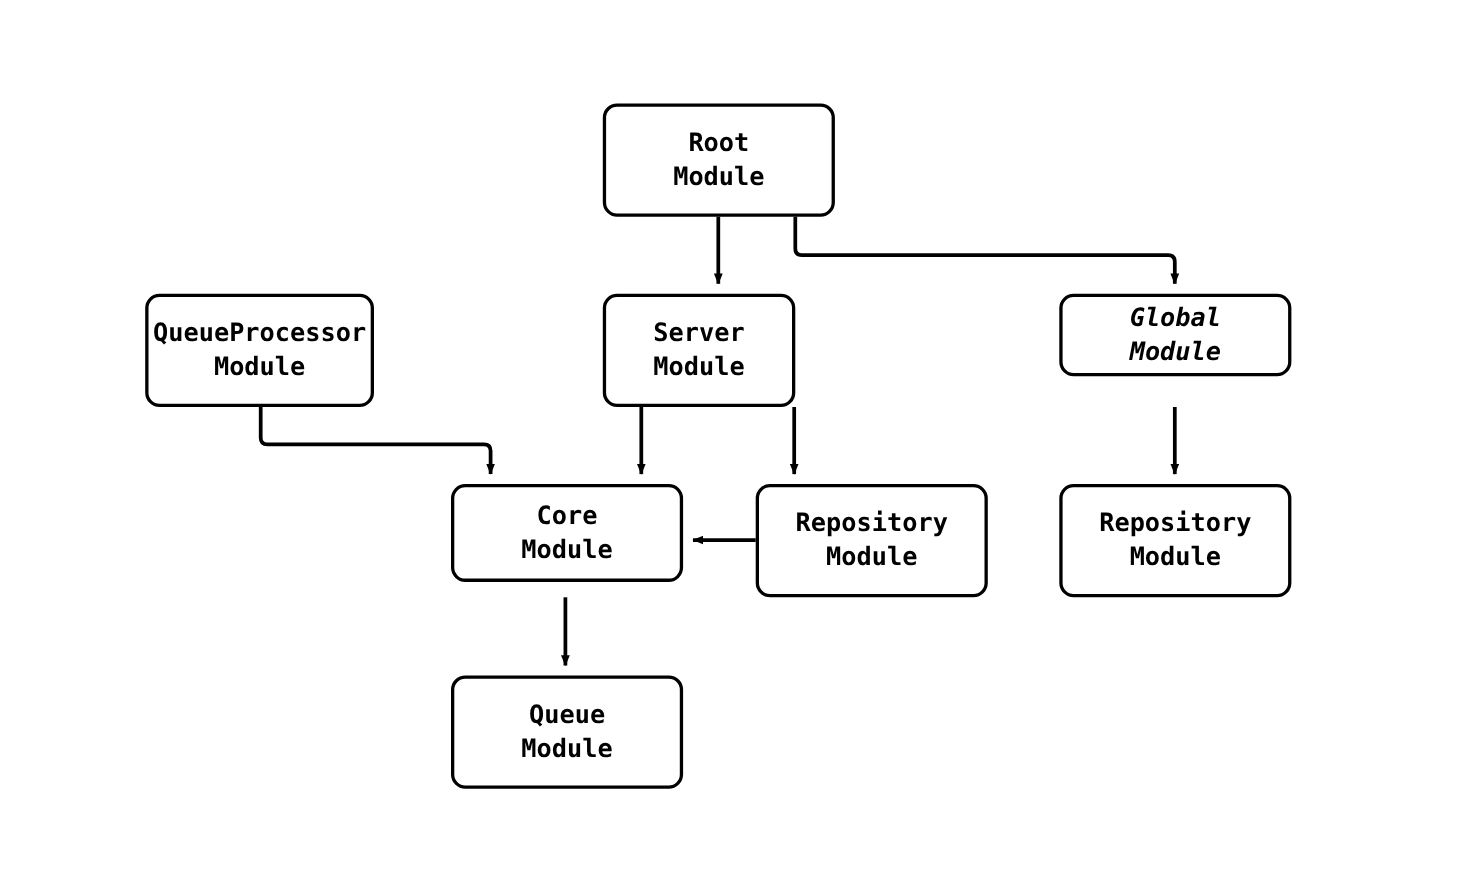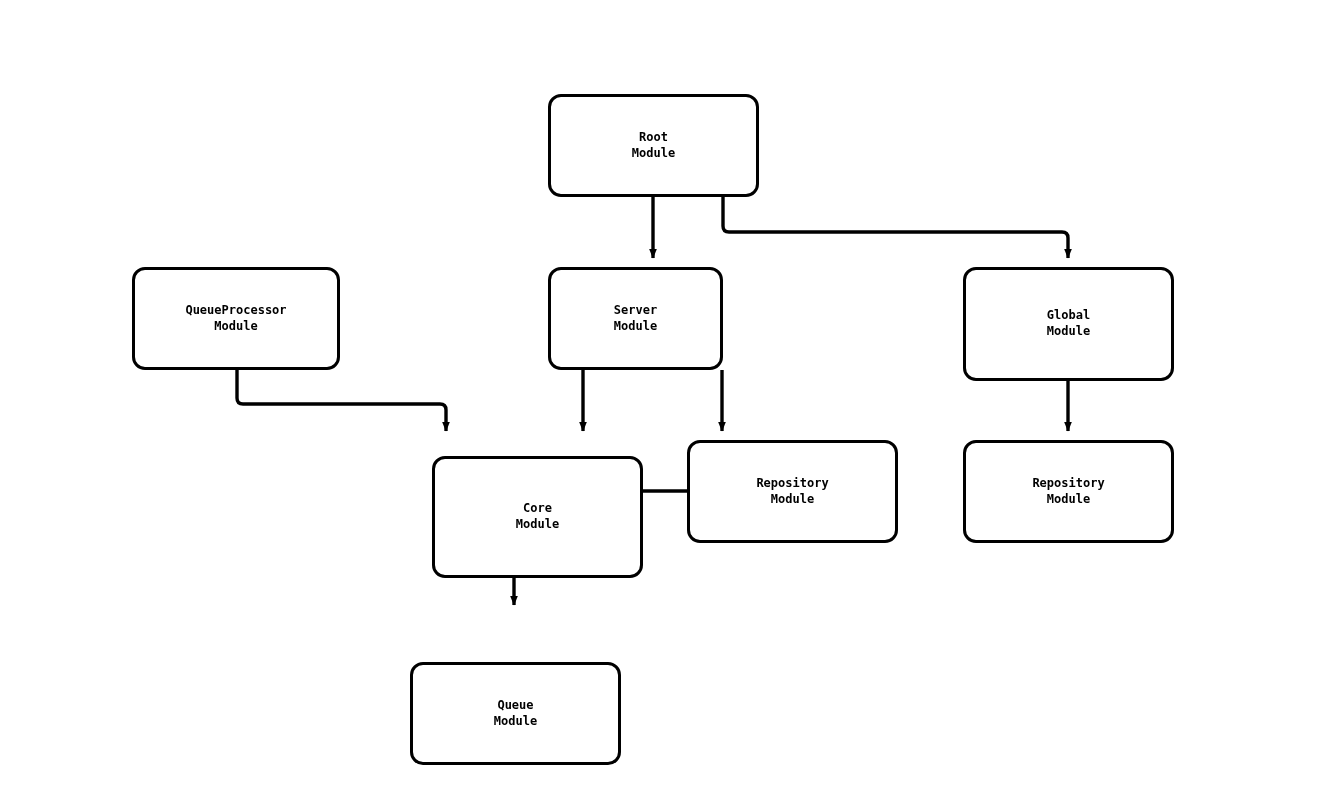--- a/index.html
+++ b/index.html
@@ -33,21 +33,21 @@
     border: 3.5px solid #000000;
     border-radius: 13px;
     display: flex;
     flex-direction: column;
     align-items: center;
     justify-content: center;
     z-index: 2;
   }
   .node-label {
     font-family: "DejaVu Sans Mono", "Liberation Mono", monospace;
-    font-size: 12px;
+    font-size: 23px;
     font-weight: 700;
     line-height: 1.33;
     color: #000000;
     text-align: center;
     white-space: pre;
     letter-spacing: 0px;
   }
 </style>
 </head>
 <body>
@@ -86,38 +86,38 @@
   <div class="node" style="left: 132px; top: 267px; width: 208px; height: 103px;">
     <span class="node-label">QueueProcessor
 Module</span>
   </div>
 
   <div class="node" style="left: 548px; top: 267px; width: 175px; height: 103px;">
     <span class="node-label">Server
 Module</span>
   </div>
 
-  <div class="node" style="left: 963px; top: 267px; width: 211px; height: 114px;">
+  <div class="node" style="left: 963px; top: 267px; width: 211px; height: 75px; font-style: italic;">
     <span class="node-label">Global
 Module</span>
   </div>
 
-  <div class="node" style="left: 432px; top: 440px; width: 211px; height: 122px; margin-top: 16px;">
+  <div class="node" style="left: 410px; top: 440px; width: 211px; height: 89px;">
     <span class="node-label">Core
 Module</span>
   </div>
 
   <div class="node" style="left: 687px; top: 440px; width: 211px; height: 103px;">
     <span class="node-label">Repository
 Module</span>
   </div>
 
   <div class="node" style="left: 963px; top: 440px; width: 211px; height: 103px;">
     <span class="node-label">Repository
 Module</span>
   </div>
 
-  <div class="node" style="left: 410px; top: 614px; width: 211px; height: 103px; margin-top: 48px;">
+  <div class="node" style="left: 410px; top: 614px; width: 211px; height: 103px;">
     <span class="node-label">Queue
 Module</span>
   </div>
 
 </div>
 
 </body></html>

